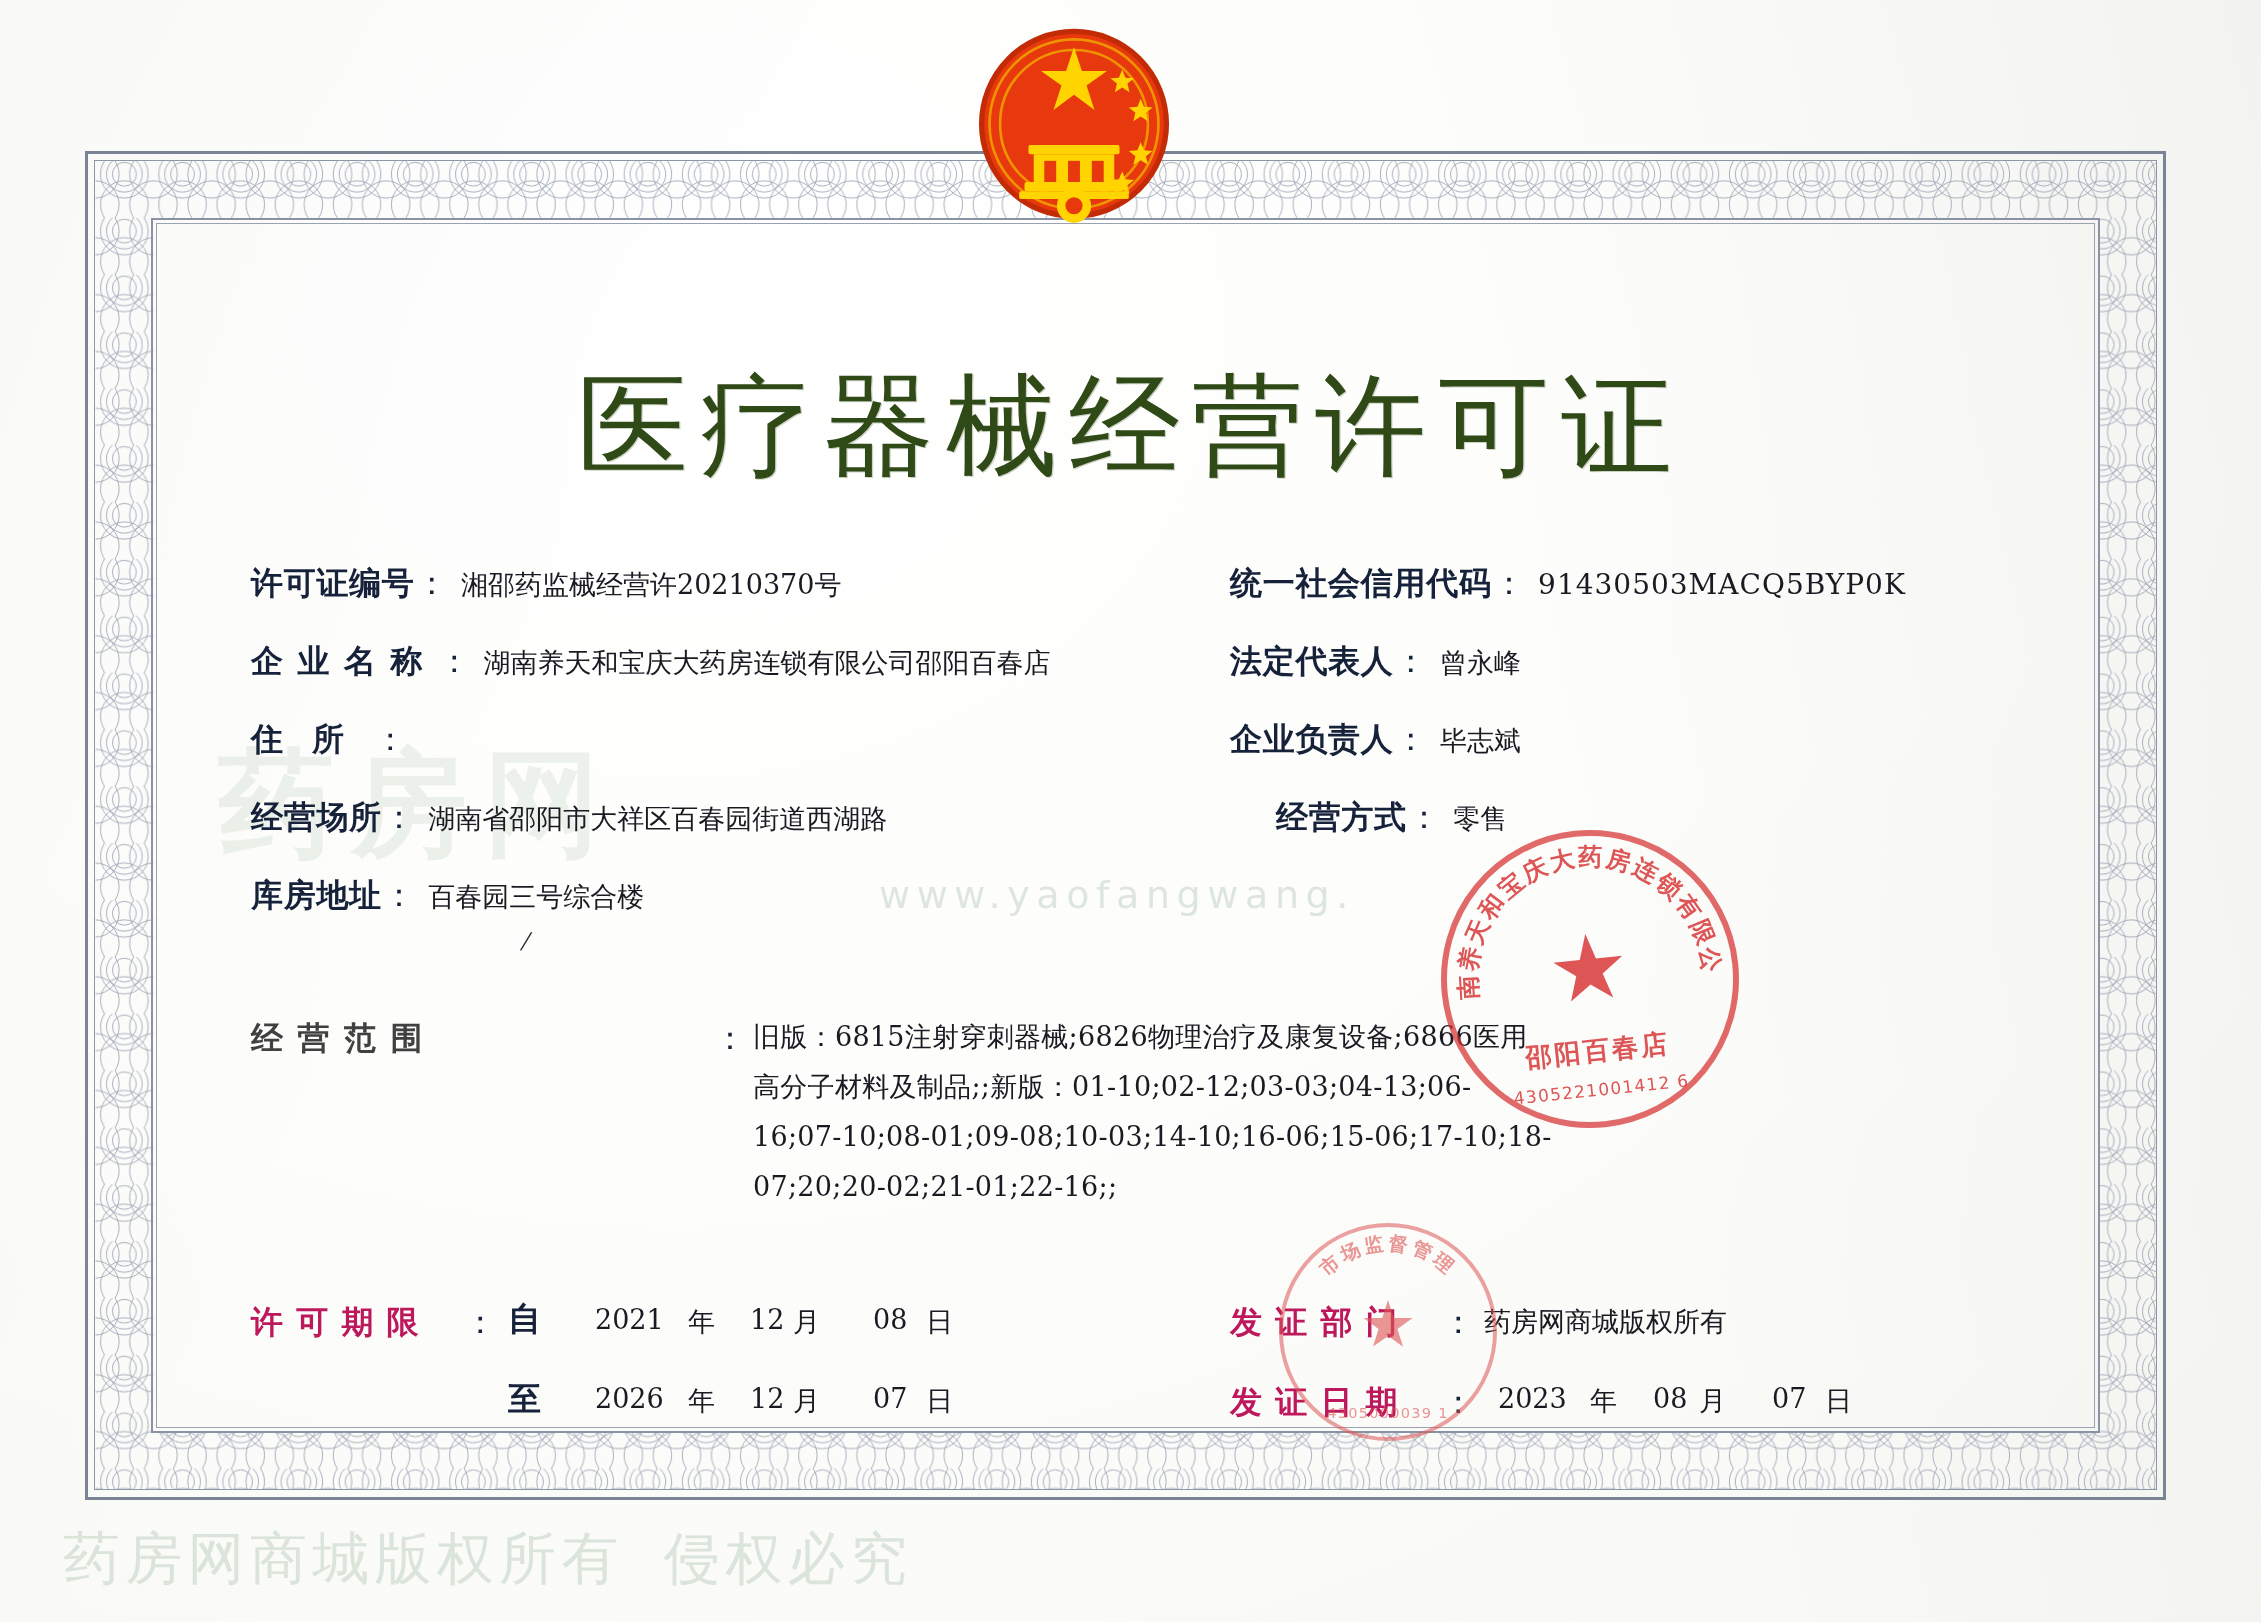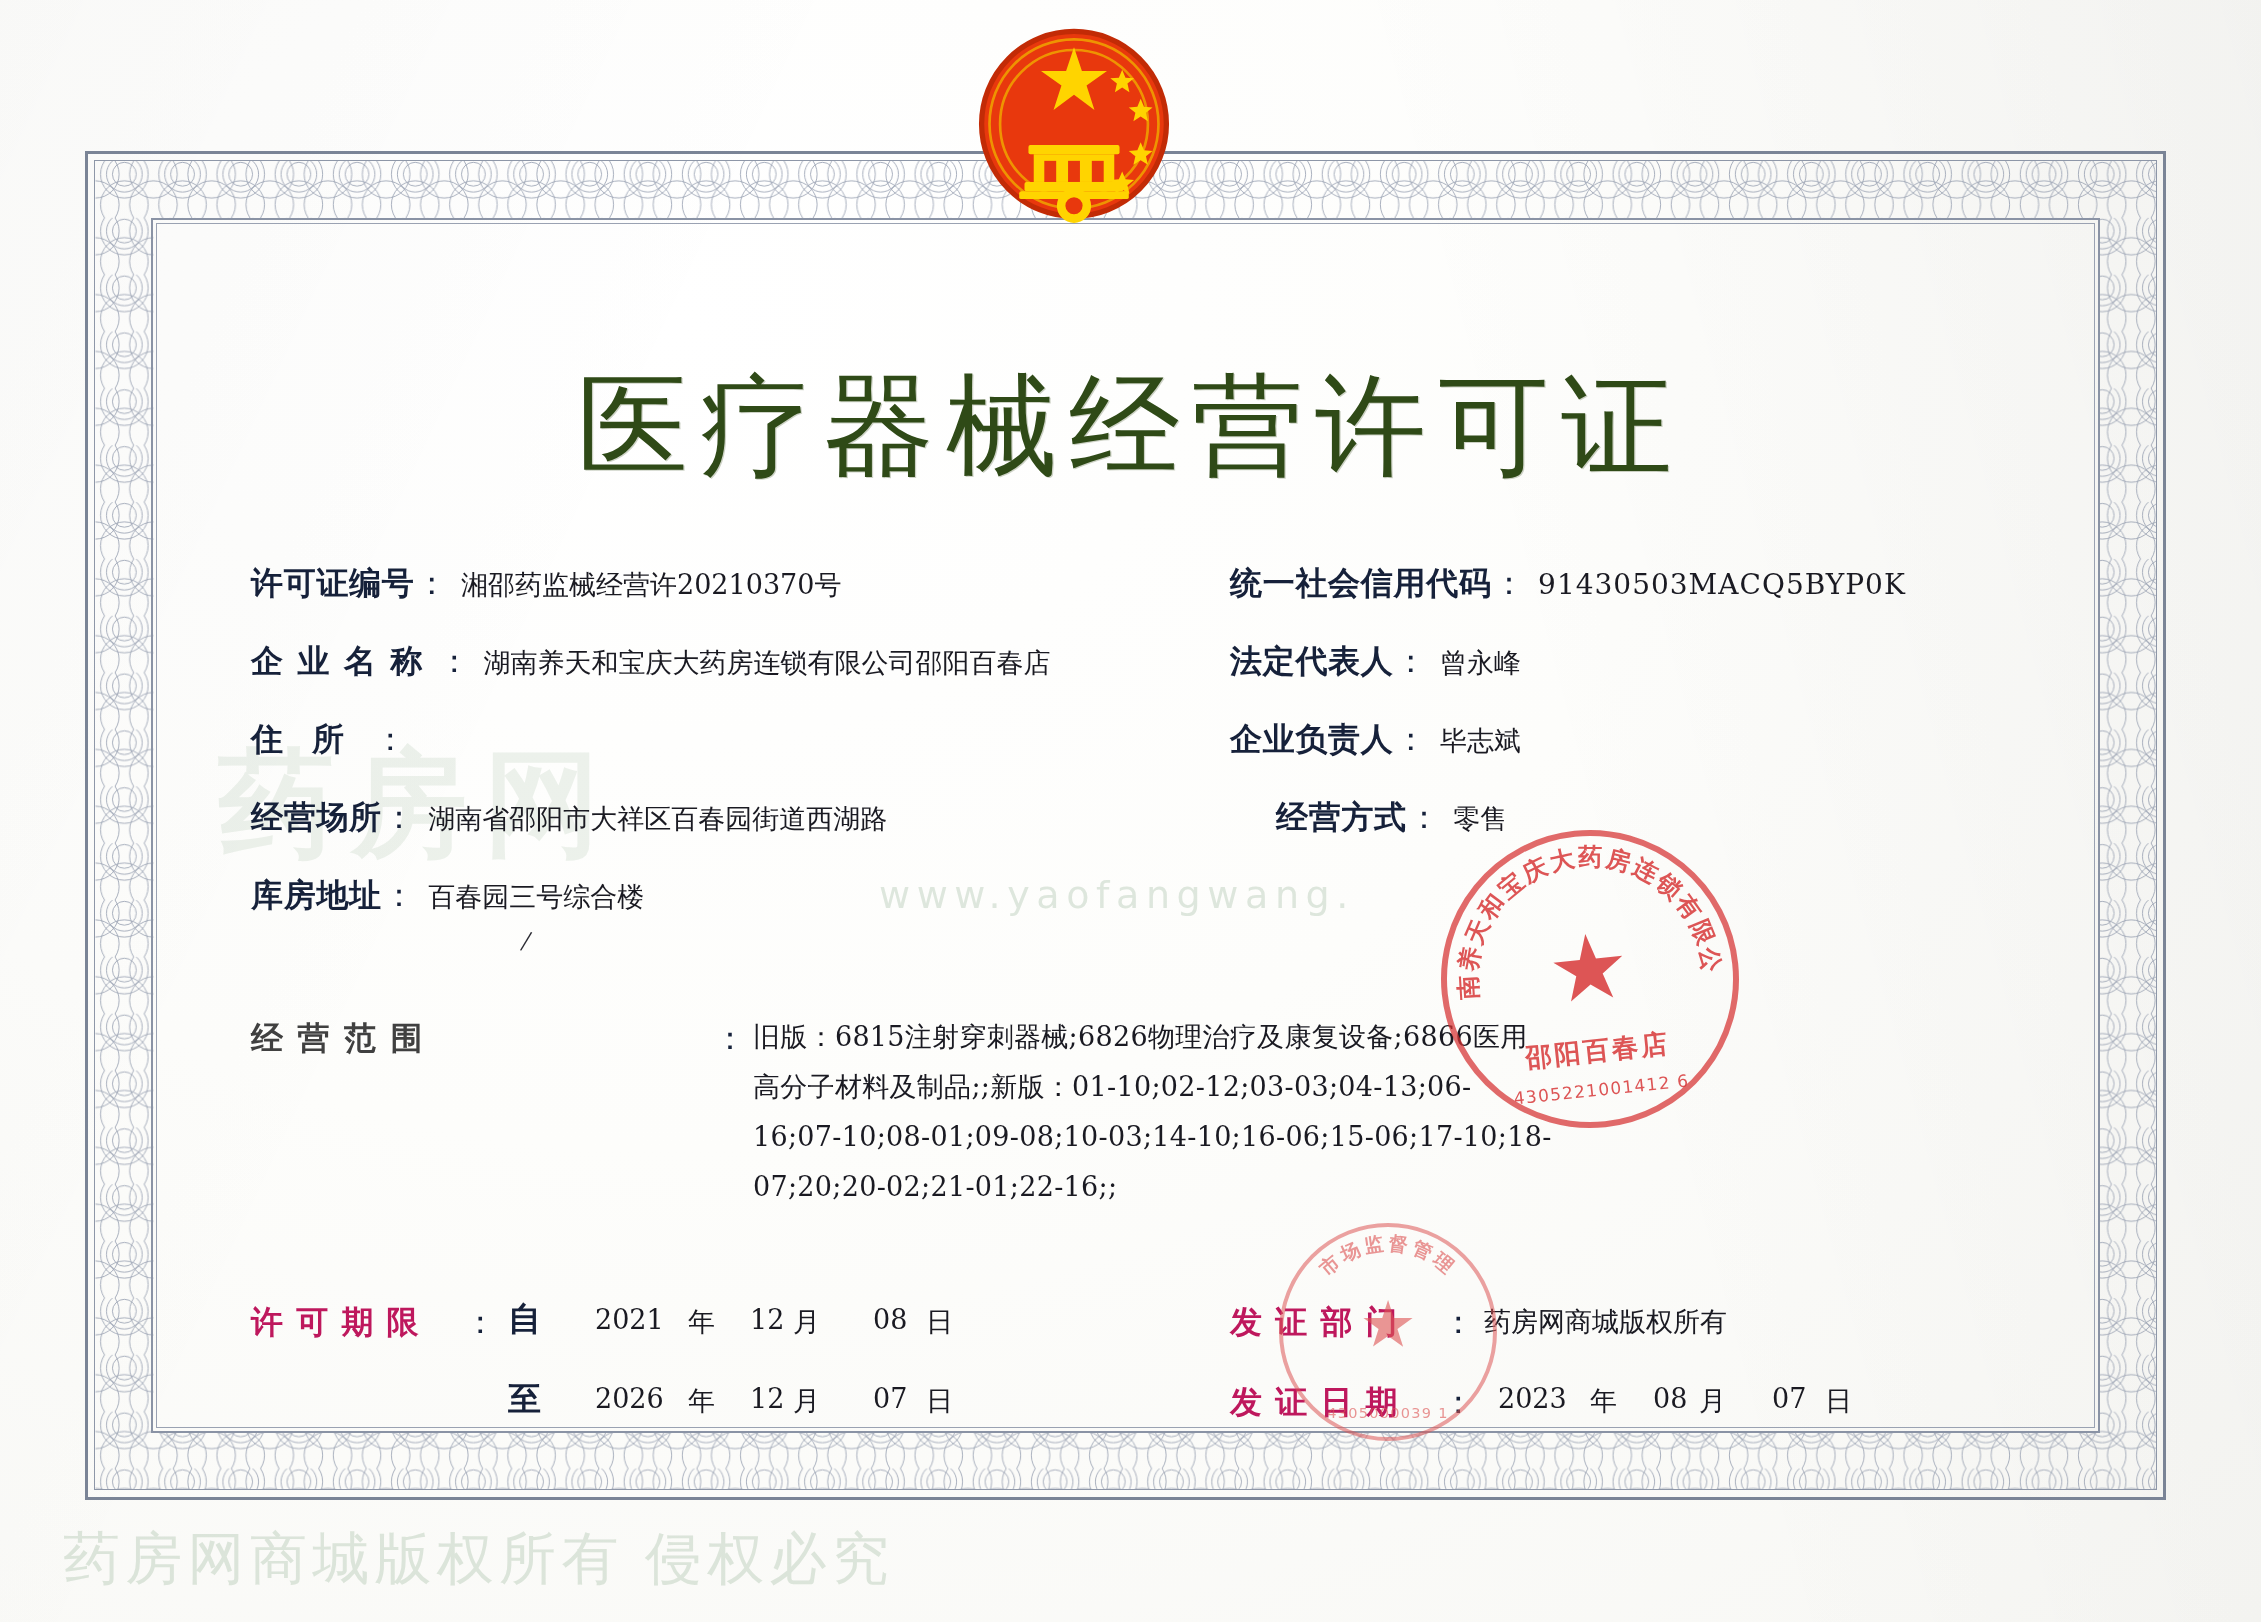--- a/index.html
+++ b/index.html
@@ -314,21 +314,21 @@
     font-family: "DejaVu Sans", sans-serif;
     pointer-events: none;
   }
   .wm-bottom {
     position: absolute;
     left: 63px;
     top: 1521px;
     font-size: 57px;
     letter-spacing: 5.3px;
     color: rgba(150,180,150,0.30);
-    font-family: Liberation Sans, sans-serif;
+    font-family: Liberation Mono, monospace;
     pointer-events: none;
     white-space: nowrap;
   }
 </style>
 </head>
 <body>
 
 <div class="paper"></div>
 
 <div class="border-outer"></div>

